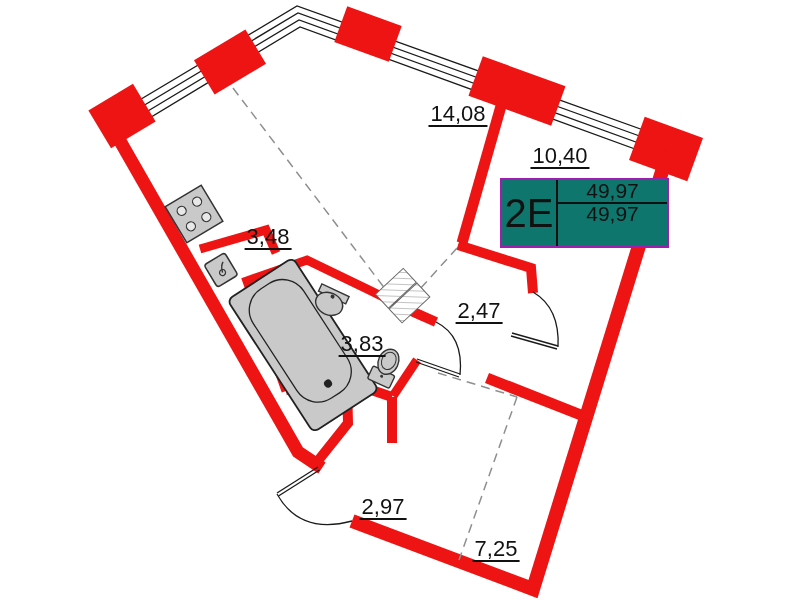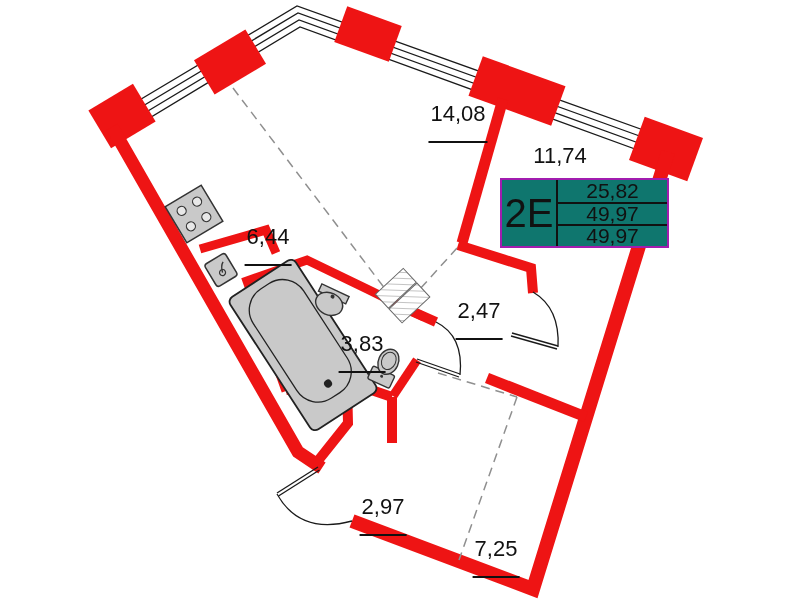--- a/index.html
+++ b/index.html
@@ -1,20 +1,20 @@
 <!DOCTYPE html>
 <html><head>
 <meta charset="utf-8">
 <style>
   html,body{margin:0;padding:0;background:#fff;}
   #stage{position:relative;width:800px;height:600px;background:#fff;overflow:hidden;
          font-family:"Liberation Sans", sans-serif;}
   #stage svg{position:absolute;left:0;top:0;}
   .plan-label{position:absolute;transform:translateX(-50%);font-size:22px;line-height:1;
-              color:#111;border-bottom:2px solid #111;padding:0 2px 16px 2px;white-space:nowrap;}
+              color:#111;border-bottom:2px solid #111;padding:0 2px 0 2px;white-space:nowrap;}
   .info-table{position:absolute;left:500px;top:178px;display:grid;
               grid-template-columns:56px 109px;grid-template-rows:22px 22px 22px;
               border:2px solid #a21caf;background:#0f766e;color:#111;}
   .t-type{grid-column:1;grid-row:1/4;display:flex;align-items:center;justify-content:center;
           font-size:40px;border-right:2px solid #111;}
   .t-val{grid-column:2;display:flex;align-items:center;justify-content:center;font-size:21px;}
   .t-val + .t-val{border-top:2px solid #111;}
 </style>
 </head>
 <body>
@@ -124,27 +124,26 @@
     <circle cx="0" cy="8" r="1.5" fill="#333"></circle>
   </g>
 
   <g transform="translate(403,296) rotate(47)">
     <rect x="-20" y="-19" width="19" height="38" fill="url(#hatch)" stroke="#666" stroke-width="1"></rect>
     <rect x="0" y="-19" width="19" height="38" fill="url(#hatch)" stroke="#666" stroke-width="1"></rect>
   </g>
 </svg>
 
   <div class="plan-label" style="left:458px;top:103px">14,08</div>
-  <div class="plan-label" style="left:560px;top:145px">11,74</div>
-  <div class="plan-label" style="left:268px;top:226px">6,44</div>
+  <div class="plan-label" style="left:560px;top:145px">10,40</div>
+  <div class="plan-label" style="left:268px;top:226px">3,48</div>
   <div class="plan-label" style="left:479px;top:300px">2,47</div>
   <div class="plan-label" style="left:362px;top:333px">3,83</div>
   <div class="plan-label" style="left:383px;top:496px">2,97</div>
   <div class="plan-label" style="left:496px;top:538px">7,25</div>
 
   <div class="info-table">
     <div class="t-type">2Е</div>
-    <div class="t-val">25,82</div>
     <div class="t-val">49,97</div>
     <div class="t-val">49,97</div>
   </div>
 
 </div>
 
 </body></html>

